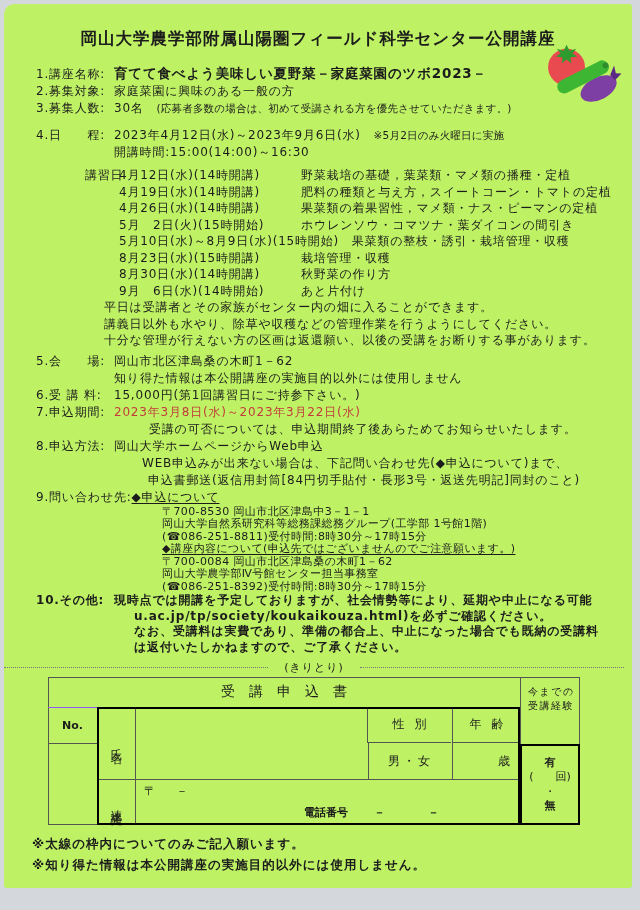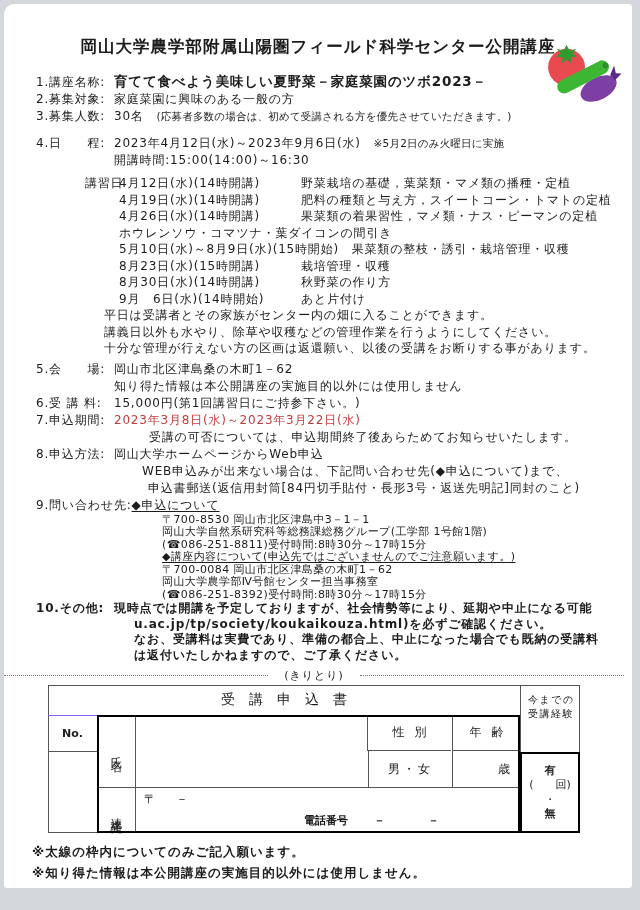--- a/index.html
+++ b/index.html
@@ -5,22 +5,22 @@
   * { margin:0; padding:0; box-sizing:border-box; }
   html,body { width:640px; height:910px; }
   body {
     background:#d4d7db;
     font-family:"DejaVu Sans","Liberation Sans",sans-serif;
     color:#1c1c1c;
     position:relative;
   }
   .page {
     position:absolute; left:4px; top:4px; width:628px; height:884px;
-    background:#ffffff; border-radius:10px 3px 3px 3px;
-    padding-top:32px; overflow:hidden;
+    background:#bef264; border-radius:10px 3px 3px 3px;
+    padding-top:24px; overflow:hidden;
   }
   .doc-title {
     text-align:center; font-size:16.5px; font-weight:bold;
     letter-spacing:1px; margin-bottom:15px;
   }
   .veg { position:absolute; right:6px; top:36px; width:82px; height:66px; }
   .content { padding-left:32px; font-size:12px; line-height:17px; letter-spacing:0.8px; }
   .line { white-space:nowrap; }
   .lbl { display:inline-block; width:78px; }
   .v-big { font-weight:bold; font-size:13.5px; }
@@ -137,20 +137,21 @@
         <span class="sch-date">4月19日(水)(14時開講)</span>
         <span class="sch-topic">肥料の種類と与え方，スイートコーン・トマトの定植</span>
       </div>
       <div class="sch-row">
         <span class="sch-head"></span>
         <span class="sch-date">4月26日(水)(14時開講)</span>
         <span class="sch-topic">果菜類の着果習性，マメ類・ナス・ピーマンの定植</span>
       </div>
       <div class="sch-row">
         <span class="sch-head"></span>
+        <span class="sch-date">5月　2日(火)(15時開始)</span>
         <span class="sch-topic">ホウレンソウ・コマツナ・葉ダイコンの間引き</span>
       </div>
       <div class="sch-row">
         <span class="sch-head"></span>
         <span class="sch-date">5月10日(水)～8月9日(水)(15時開始)</span>　<span class="sch-topic">果菜類の整枝・誘引・栽培管理・収穫</span>
       </div>
       <div class="sch-row">
         <span class="sch-head"></span>
         <span class="sch-date">8月23日(水)(15時開講)</span>
         <span class="sch-topic">栽培管理・収穫</span>

